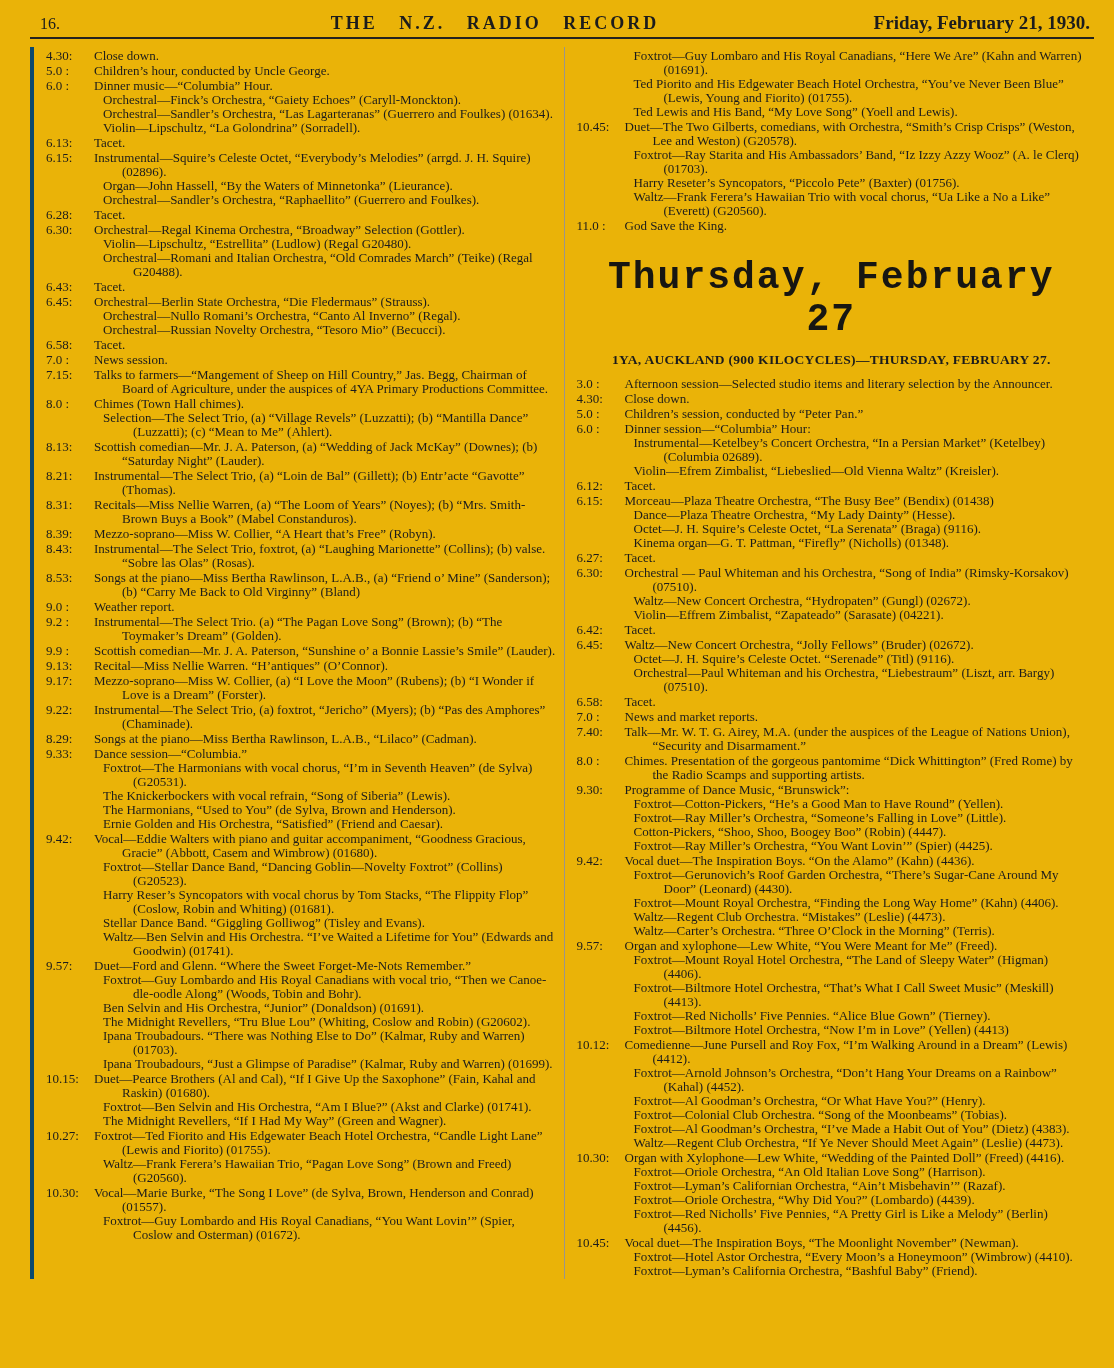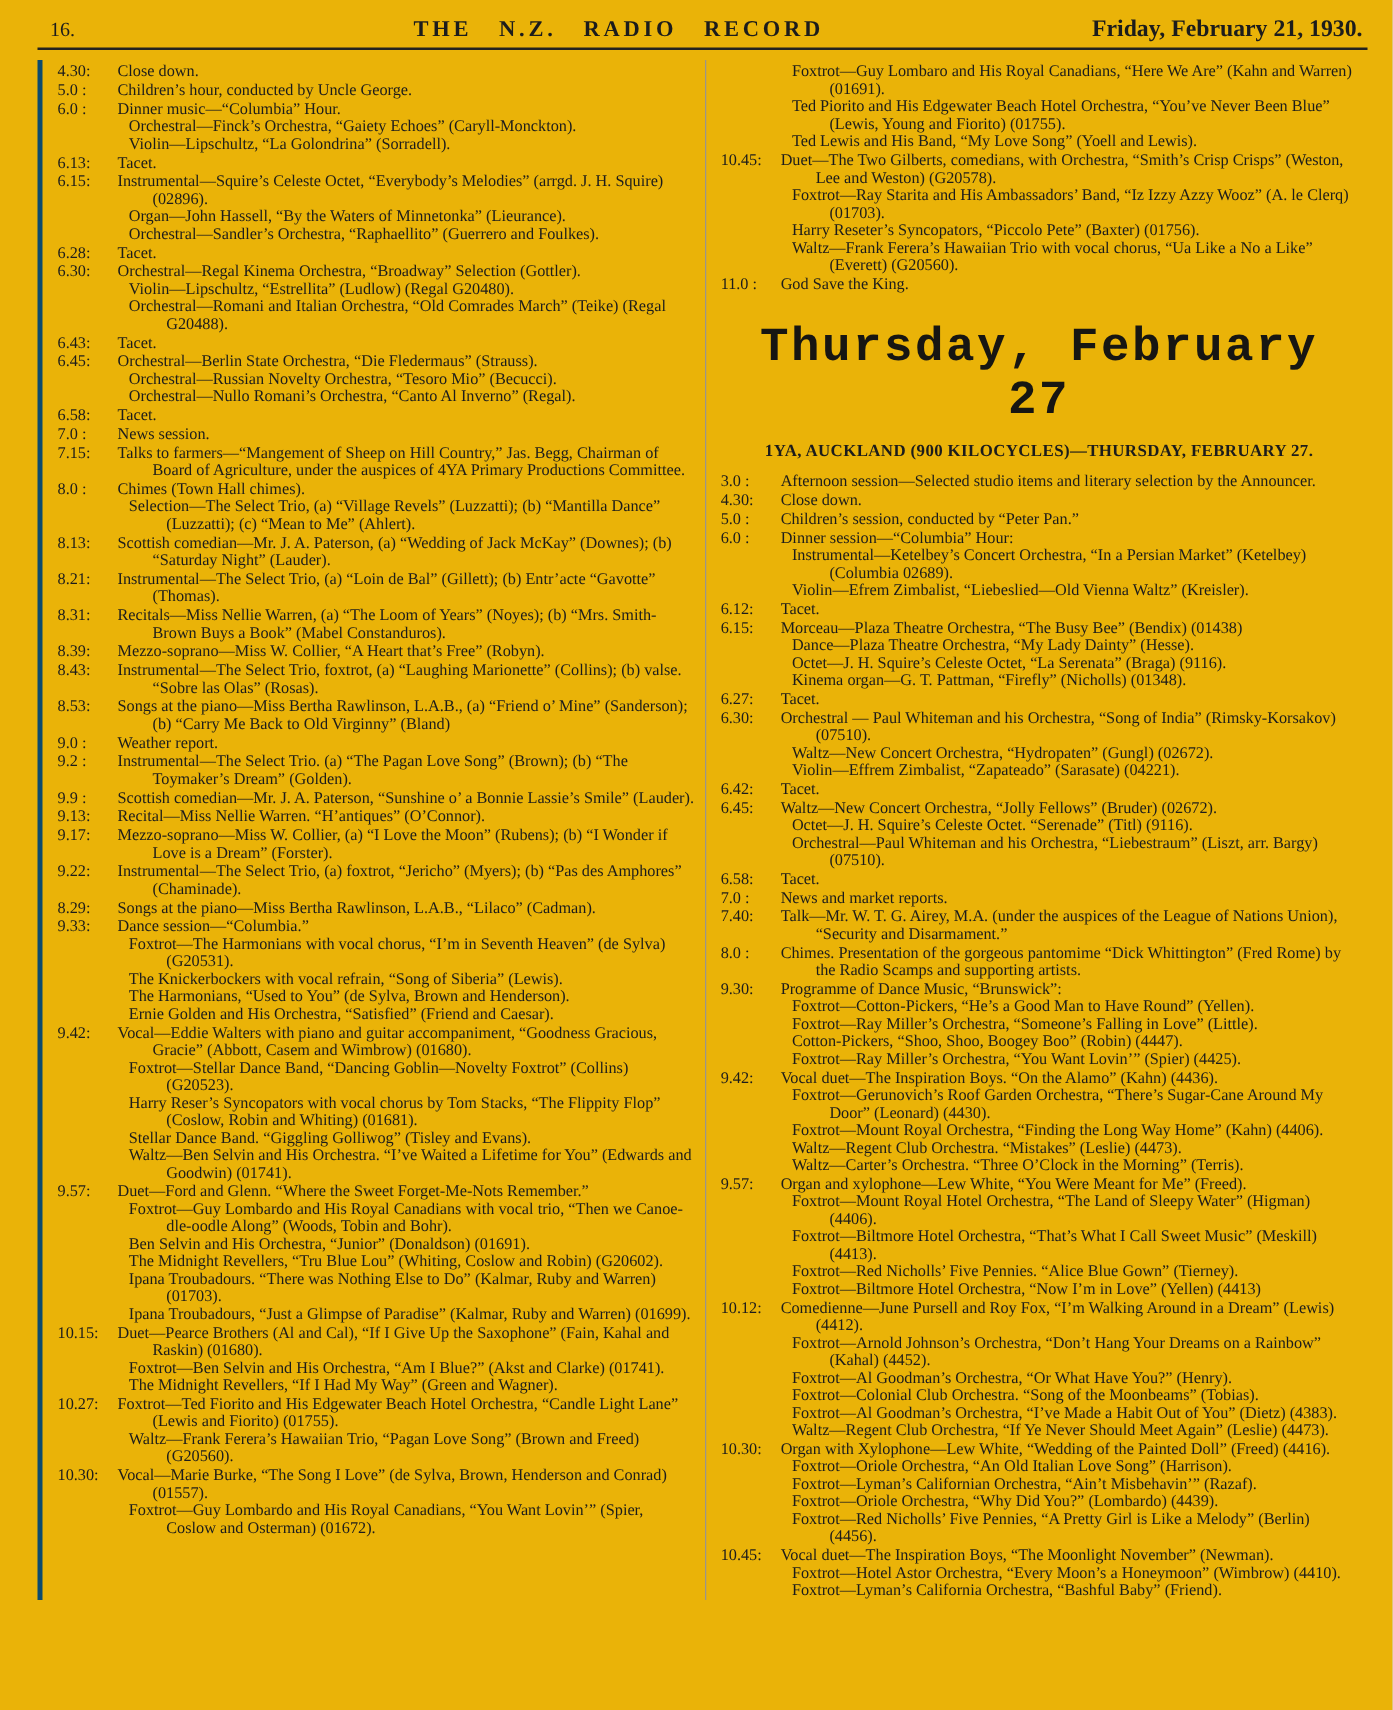--- a/index.html
+++ b/index.html
@@ -92,20 +92,21 @@
             <span class="time">5.0 :</span>
             <div class="body">
               <p class="main">Children’s hour, conducted by Uncle George.</p>
             </div>
           </div>
           <div class="entry">
             <span class="time">6.0 :</span>
             <div class="body">
               <p class="main">Dinner music—“Columbia” Hour.</p>
               <p class="sub">Orchestral—Finck’s Orchestra, “Gaiety Echoes” (Caryll-Monckton).</p>
+              <p class="sub">Orchestral—Sandler’s Orchestra, “Las Lagarteranas” (Guerrero and Foulkes) (01634).</p>
               <p class="sub">Violin—Lipschultz, “La Golondrina” (Sorradell).</p>
             </div>
           </div>
           <div class="entry">
             <span class="time">6.13:</span>
             <div class="body">
               <p class="main">Tacet.</p>
             </div>
           </div>
           <div class="entry">
@@ -133,22 +134,22 @@
           <div class="entry">
             <span class="time">6.43:</span>
             <div class="body">
               <p class="main">Tacet.</p>
             </div>
           </div>
           <div class="entry">
             <span class="time">6.45:</span>
             <div class="body">
               <p class="main">Orchestral—Berlin State Orchestra, “Die Fledermaus” (Strauss).</p>
+              <p class="sub">Orchestral—Nullo Romani’s Orchestra, “Canto Al Inverno” (Regal).</p>
               <p class="sub">Orchestral—Russian Novelty Orchestra, “Tesoro Mio” (Becucci).</p>
-              <p class="sub">Orchestral—Nullo Romani’s Orchestra, “Canto Al Inverno” (Regal).</p>
             </div>
           </div>
           <div class="entry">
             <span class="time">6.58:</span>
             <div class="body">
               <p class="main">Tacet.</p>
             </div>
           </div>
           <div class="entry">
             <span class="time">7.0 :</span>

